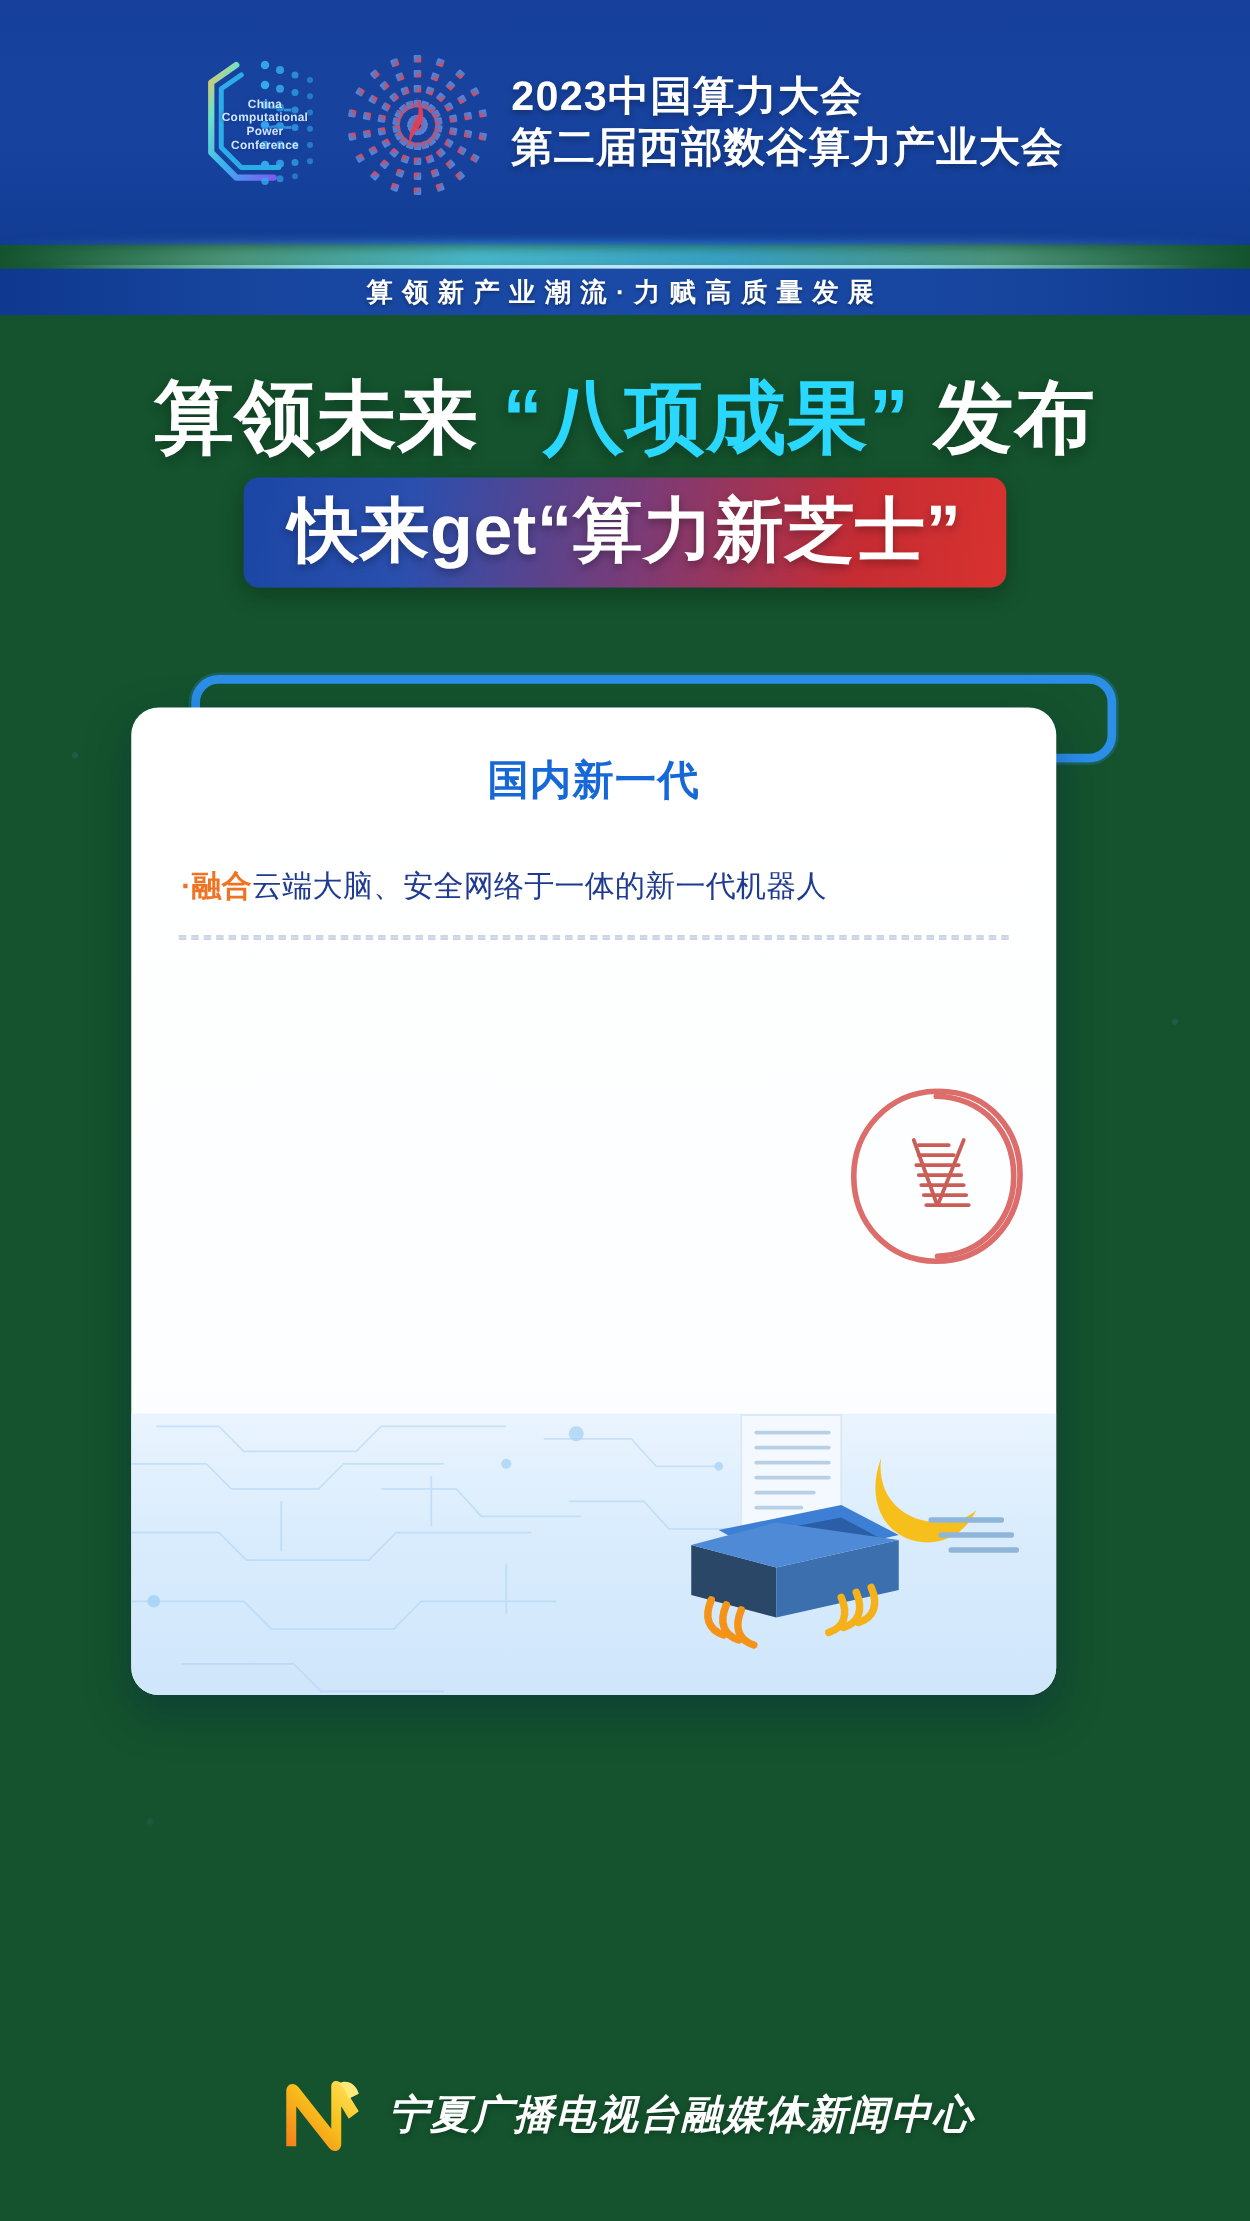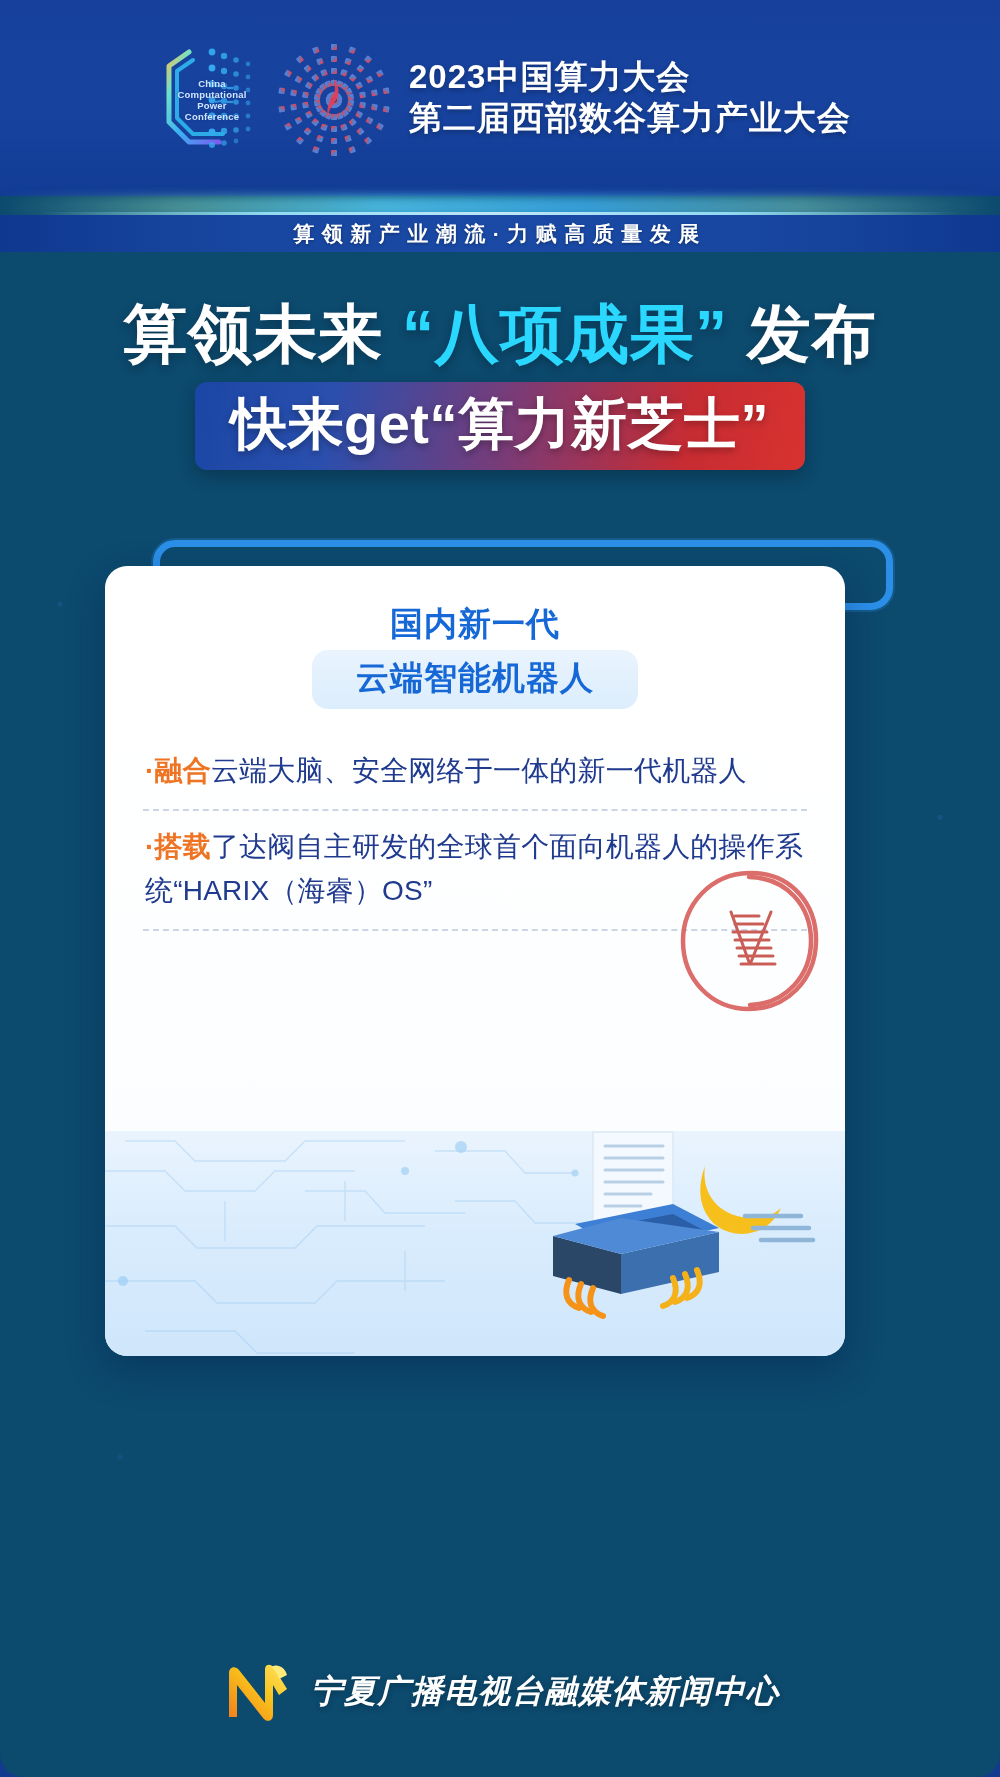--- a/index.html
+++ b/index.html
@@ -11,22 +11,21 @@
     position: relative;
   }
 
   
   .poster {
     position: absolute; inset: 0;
     background:
       radial-gradient(ellipse 70% 40% at 50% 4%, #1c49a8 0%, rgba(28,73,168,0) 70%),
       radial-gradient(ellipse 120% 60% at 50% 100%, #0f3f9e 0%, rgba(15,63,158,0) 65%),
       linear-gradient(180deg, #14388c 0%, #153d96 22%, #123a90 50%, #10binvalid 50%, #123a90 75%, #0d3488 100%);
-    background-color: #0c4a6e;
-    border-radius: 23px;
+    background-color: #14532d;
   }
   .poster::after{
     content:"";
     position:absolute; inset:0;
     background:
       radial-gradient(circle at 6% 34%, rgba(80,150,255,.13) 0 2px, transparent 3px),
       radial-gradient(circle at 94% 46%, rgba(80,150,255,.13) 0 2px, transparent 3px),
       radial-gradient(circle at 12% 82%, rgba(80,150,255,.10) 0 2px, transparent 3px);
     pointer-events:none;
   }
@@ -151,21 +150,21 @@
   }
   .ct-pill-wrap{ display:flex; justify-content:center; margin-top: 2px; }
   .ct-pill{
     display:inline-block; padding: 4px 44px 7px 44px;
     border-radius: 16px;
     background: linear-gradient(180deg,#e9f4fe 0%, #dcedfc 100%);
   }
 
   .bullets{ position: relative; z-index: 3; margin: 26px 34px 0 34px; }
   .bullet{
-    color:#1f3a8f; font-size: 28px; line-height: 44px;
+    color:#1f3a8f; font-size: 24px; line-height: 44px;
     letter-spacing: .2px; padding: 14px 6px 16px 6px;
     position: relative;
   }
   .bullet .em{ color:#ee7322; font-weight: 800; }
   .bullet .dot{ color:#ee7322; font-weight: 700; }
   .divider{
     height: 0; border-top: 2px dashed #cbd5e6; margin: 0 4px;
   }
 
   
@@ -343,38 +342,30 @@
             <circle cx="18" cy="150" r="5"></circle>
               <circle cx="356" cy="16" r="6"></circle>
               <circle cx="300" cy="40" r="4"></circle>
             <circle cx="470" cy="42" r="3.5"></circle>
           </g>
         </svg>
       </div>
 
       <div class="card-title">
         <div class="ct-line">国内新一代</div>
-        <div class="ct-pill-wrap">
-          <div class="ct-pill">
-            <div class="ct-line">云端智能机器人</div>
-          </div>
-        </div>
       </div>
 
       <div class="bullets">
 
         <div class="bullet">
           <span class="dot">·</span><span class="em">融合</span><span>云端大脑、安全网络于一体的新一代机器人</span>
         </div>
 
         <div class="divider"></div>
 
-        <div class="bullet">
-          <span class="dot">·</span><span class="em">搭载</span><span>了达阀自主研发的全球首个面向机器人的操作系统“HARIX（海睿）OS”</span>
-        </div>
 
         <div class="divider"></div>
 
       </div>
 
       <svg class="stamp" viewBox="0 0 148 150">
         <g fill="none" stroke="#d9615f" stroke-width="4.5" stroke-linecap="round" opacity=".92">
           <path d="M76 7 C116 7 142 38 141 76 C140 114 112 143 74 143 C36 143 8 113 8 75 C8 38 36 8 74 7"></path>
           <path d="M74 11 C112 12 136 40 136 75 C136 110 110 138 75 139"></path>
         </g>

